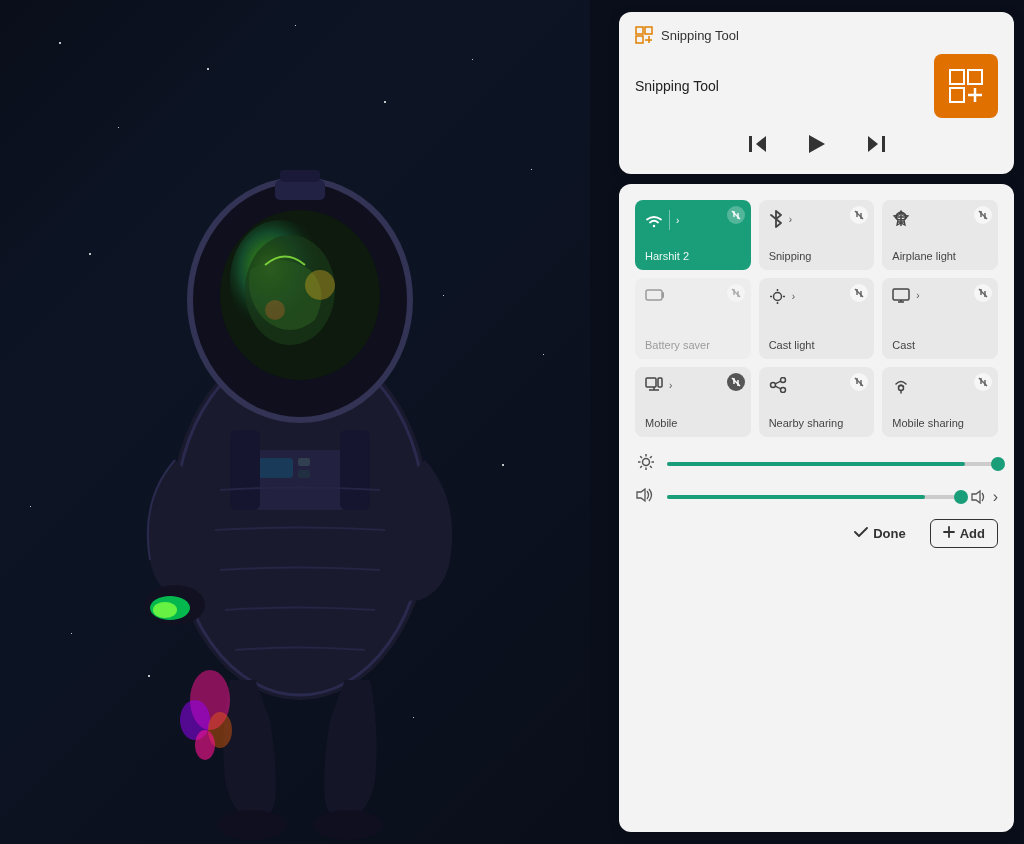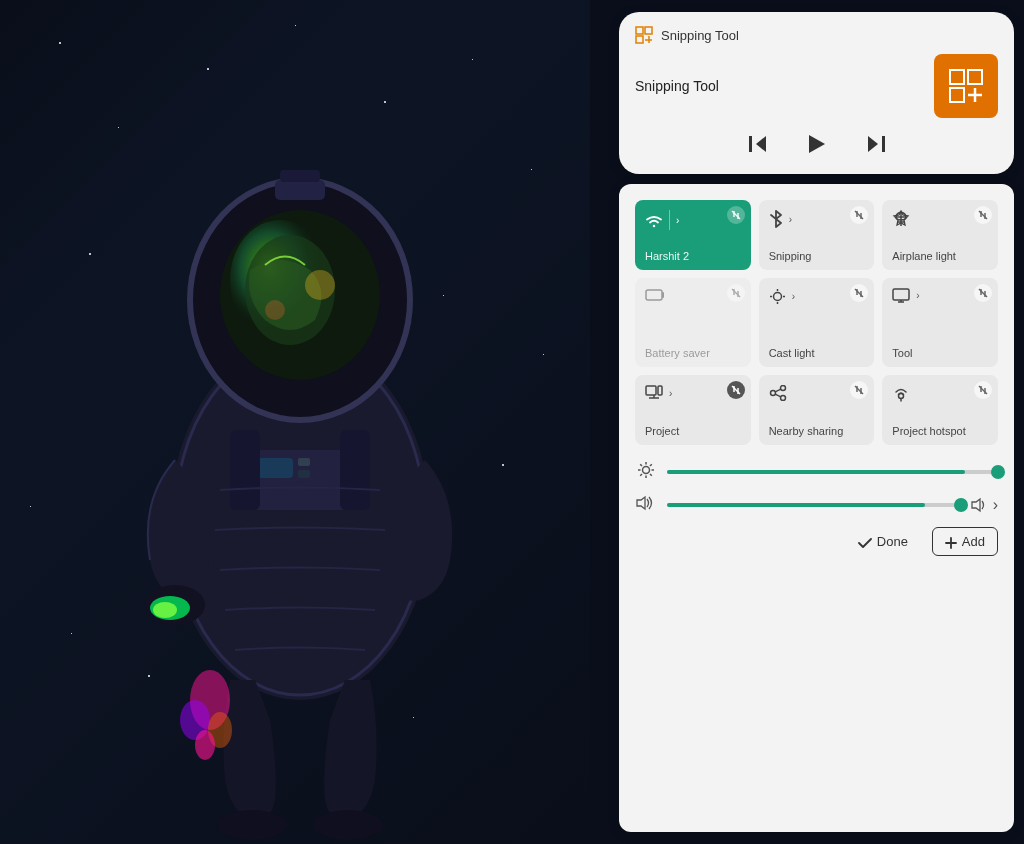--- a/index.html
+++ b/index.html
@@ -51,21 +51,21 @@
       background: transparent;
       display: flex;
       flex-direction: column;
       gap: 10px;
       padding: 12px 10px;
     }
 
     
     .media-card {
       background: #f3f3f3;
-      border-radius: 20px;
+      border-radius: 12px;
       padding: 14px 16px 16px 16px;
       box-shadow: 0 2px 12px rgba(0,0,0,0.15);
     }
 
     .media-card-header {
       display: flex;
       align-items: center;
       gap: 8px;
       margin-bottom: 10px;
     }
@@ -200,21 +200,21 @@
     }
 
     .qs-tile-pin.dark {
       background: #555;
       color: white;
     }
 
     .qs-tile-label {
       font-size: 11px;
       color: #444;
-      margin-top: 20px;
+      margin-top: 12px;
       font-weight: 400;
     }
 
     .qs-tile.active .qs-tile-label,
     .qs-tile.active-wifi .qs-tile-label {
       color: rgba(255,255,255,0.9);
     }
 
     .qs-tile.dimmed {
       opacity: 0.5;
@@ -279,24 +279,25 @@
       margin-top: 8px;
     }
 
     .qs-bottom-btn {
       background: none;
       border: none;
       cursor: pointer;
       font-size: 13px;
       color: #333;
       display: flex;
-      align-items: flex-end;
+      align-items: flex-start;
       gap: 5px;
       padding: 6px 12px;
       border-radius: 6px;
+      font-weight: bold;
     }
 
     .qs-bottom-btn.add-btn {
       border: 1.5px solid #333;
       border-radius: 6px;
     }
 
     
     .wifi-tile-icons {
       display: flex;
@@ -576,21 +577,21 @@
             <span class="qs-tile-arrow" style="color:#555">›</span>
           </div>
           <div class="qs-tile-pin">
             <svg width="10" height="10" viewBox="0 0 10 10">
               <line x1="1" y1="1" x2="9" y2="9" stroke="#666" stroke-width="1.5"></line>
               <line x1="3" y1="1" x2="3" y2="7" stroke="#666" stroke-width="1.5"></line>
               <line x1="7" y1="3" x2="7" y2="9" stroke="#666" stroke-width="1.5"></line>
             </svg>
           </div>
         </div>
-        <div class="qs-tile-label">Tool</div>
+        <div class="qs-tile-label">Cast</div>
       </div>
 
       <div class="qs-tile">
         <div class="qs-tile-top">
           <div class="qs-tile-icon">
             <svg width="18" height="16" viewBox="0 0 18 16">
               <rect x="1" y="1" width="10" height="9" rx="1" stroke="#444" stroke-width="1.5" fill="none"></rect>
               <rect x="13" y="1" width="4" height="9" rx="1" stroke="#444" stroke-width="1.5" fill="none"></rect>
               <line x1="4" y1="13" x2="14" y2="13" stroke="#444" stroke-width="1.5"></line>
               <line x1="9" y1="10" x2="9" y2="13" stroke="#444" stroke-width="1.5"></line>
@@ -598,21 +599,21 @@
             <span class="qs-tile-arrow" style="color:#555">›</span>
           </div>
           <div class="qs-tile-pin dark" style="background:#555;">
             <svg width="10" height="10" viewBox="0 0 10 10">
               <line x1="1" y1="1" x2="9" y2="9" stroke="white" stroke-width="1.5"></line>
               <line x1="3" y1="1" x2="3" y2="7" stroke="white" stroke-width="1.5"></line>
               <line x1="7" y1="3" x2="7" y2="9" stroke="white" stroke-width="1.5"></line>
             </svg>
           </div>
         </div>
-        <div class="qs-tile-label">Project</div>
+        <div class="qs-tile-label">Mobile</div>
       </div>
 
       <div class="qs-tile">
         <div class="qs-tile-top">
           <div class="qs-tile-icon">
             <svg width="18" height="16" viewBox="0 0 18 16">
               <circle cx="14" cy="3" r="2.5" stroke="#444" stroke-width="1.5" fill="none"></circle>
               <circle cx="14" cy="13" r="2.5" stroke="#444" stroke-width="1.5" fill="none"></circle>
               <circle cx="4" cy="8" r="2.5" stroke="#444" stroke-width="1.5" fill="none"></circle>
               <line x1="6.2" y1="6.8" x2="11.8" y2="4.2" stroke="#444" stroke-width="1.3"></line>
@@ -641,21 +642,21 @@
             </svg>
           </div>
           <div class="qs-tile-pin">
             <svg width="10" height="10" viewBox="0 0 10 10">
               <line x1="1" y1="1" x2="9" y2="9" stroke="#666" stroke-width="1.5"></line>
               <line x1="3" y1="1" x2="3" y2="7" stroke="#666" stroke-width="1.5"></line>
               <line x1="7" y1="3" x2="7" y2="9" stroke="#666" stroke-width="1.5"></line>
             </svg>
           </div>
         </div>
-        <div class="qs-tile-label">Project hotspot</div>
+        <div class="qs-tile-label">Mobile sharing</div>
       </div>
     </div>
 
     <div class="slider-row">
       <span class="slider-icon">
         <svg width="18" height="18" viewBox="0 0 18 18">
           <circle cx="9" cy="9" r="3.5" stroke="#555" stroke-width="1.5" fill="none"></circle>
           <line x1="9" y1="1" x2="9" y2="3.5" stroke="#555" stroke-width="1.5"></line>
           <line x1="9" y1="14.5" x2="9" y2="17" stroke="#555" stroke-width="1.5"></line>
           <line x1="1" y1="9" x2="3.5" y2="9" stroke="#555" stroke-width="1.5"></line>

